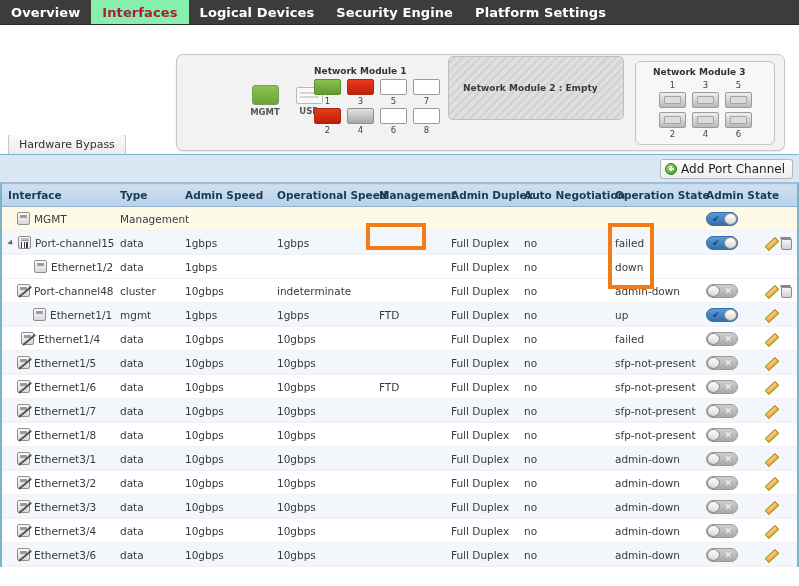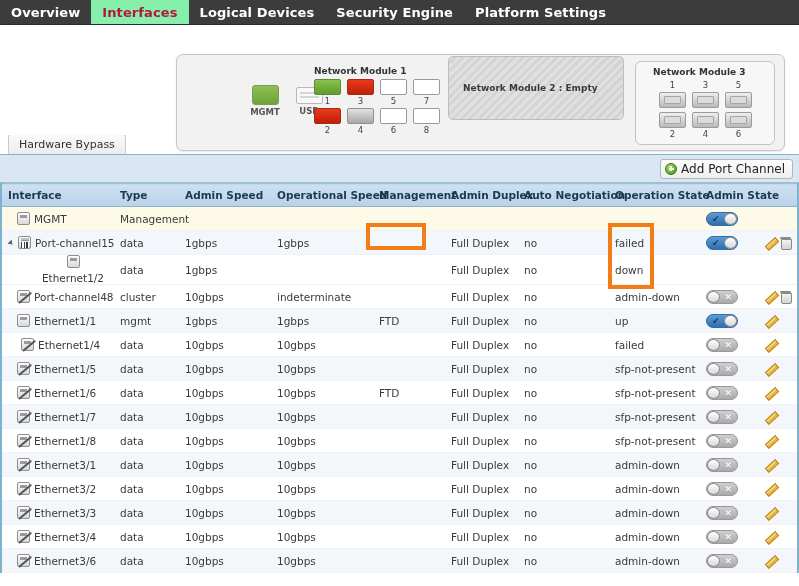--- a/index.html
+++ b/index.html
@@ -227,21 +227,21 @@
 
   .if-cell { display: flex; align-items: center; gap: 4px; }
   .tri {
     width: 0; height: 0; flex: none;
     border-left: 4px solid #666;
     border-top: 3.5px solid transparent;
     border-bottom: 3.5px solid transparent;
     transform: rotate(45deg);
     margin-right: 1px;
   }
-  .indent-1 { padding-left: 34px; flex-direction: column; }
+  .indent-1 { padding-left: 34px; }
   .indent-0 { padding-left: 9px; }
 
   .ic {
     width: 13px; height: 13px; flex: none;
     border: 1px solid #8e8e8e;
     border-radius: 2px;
     background: linear-gradient(#fdfdfd,#d8d8d8);
     position: relative;
   }
   .ic:before {
@@ -547,21 +547,21 @@
                 <span class="knob"></span>
               </span>
               <span style="margin-left: 26px; display: inline-flex; align-items: center;">
                 <span class="pencil"></span>
                 <span class="trash"></span>
               </span>
             </div>
           </td>
         </tr>
         <tr class="alt">
-          <td style="padding-left: 0px;">
+          <td style="padding-left: 16px;">
             <div class="if-cell indent-0">
               <span style="width: 4px; flex: 0 0 auto;"></span>
               <span class="ic"></span>
               <span>Ethernet1/1</span>
             </div>
           </td>
           <td>mgmt</td>
           <td>1gbps</td>
           <td>1gbps</td>
           <td>FTD</td>

